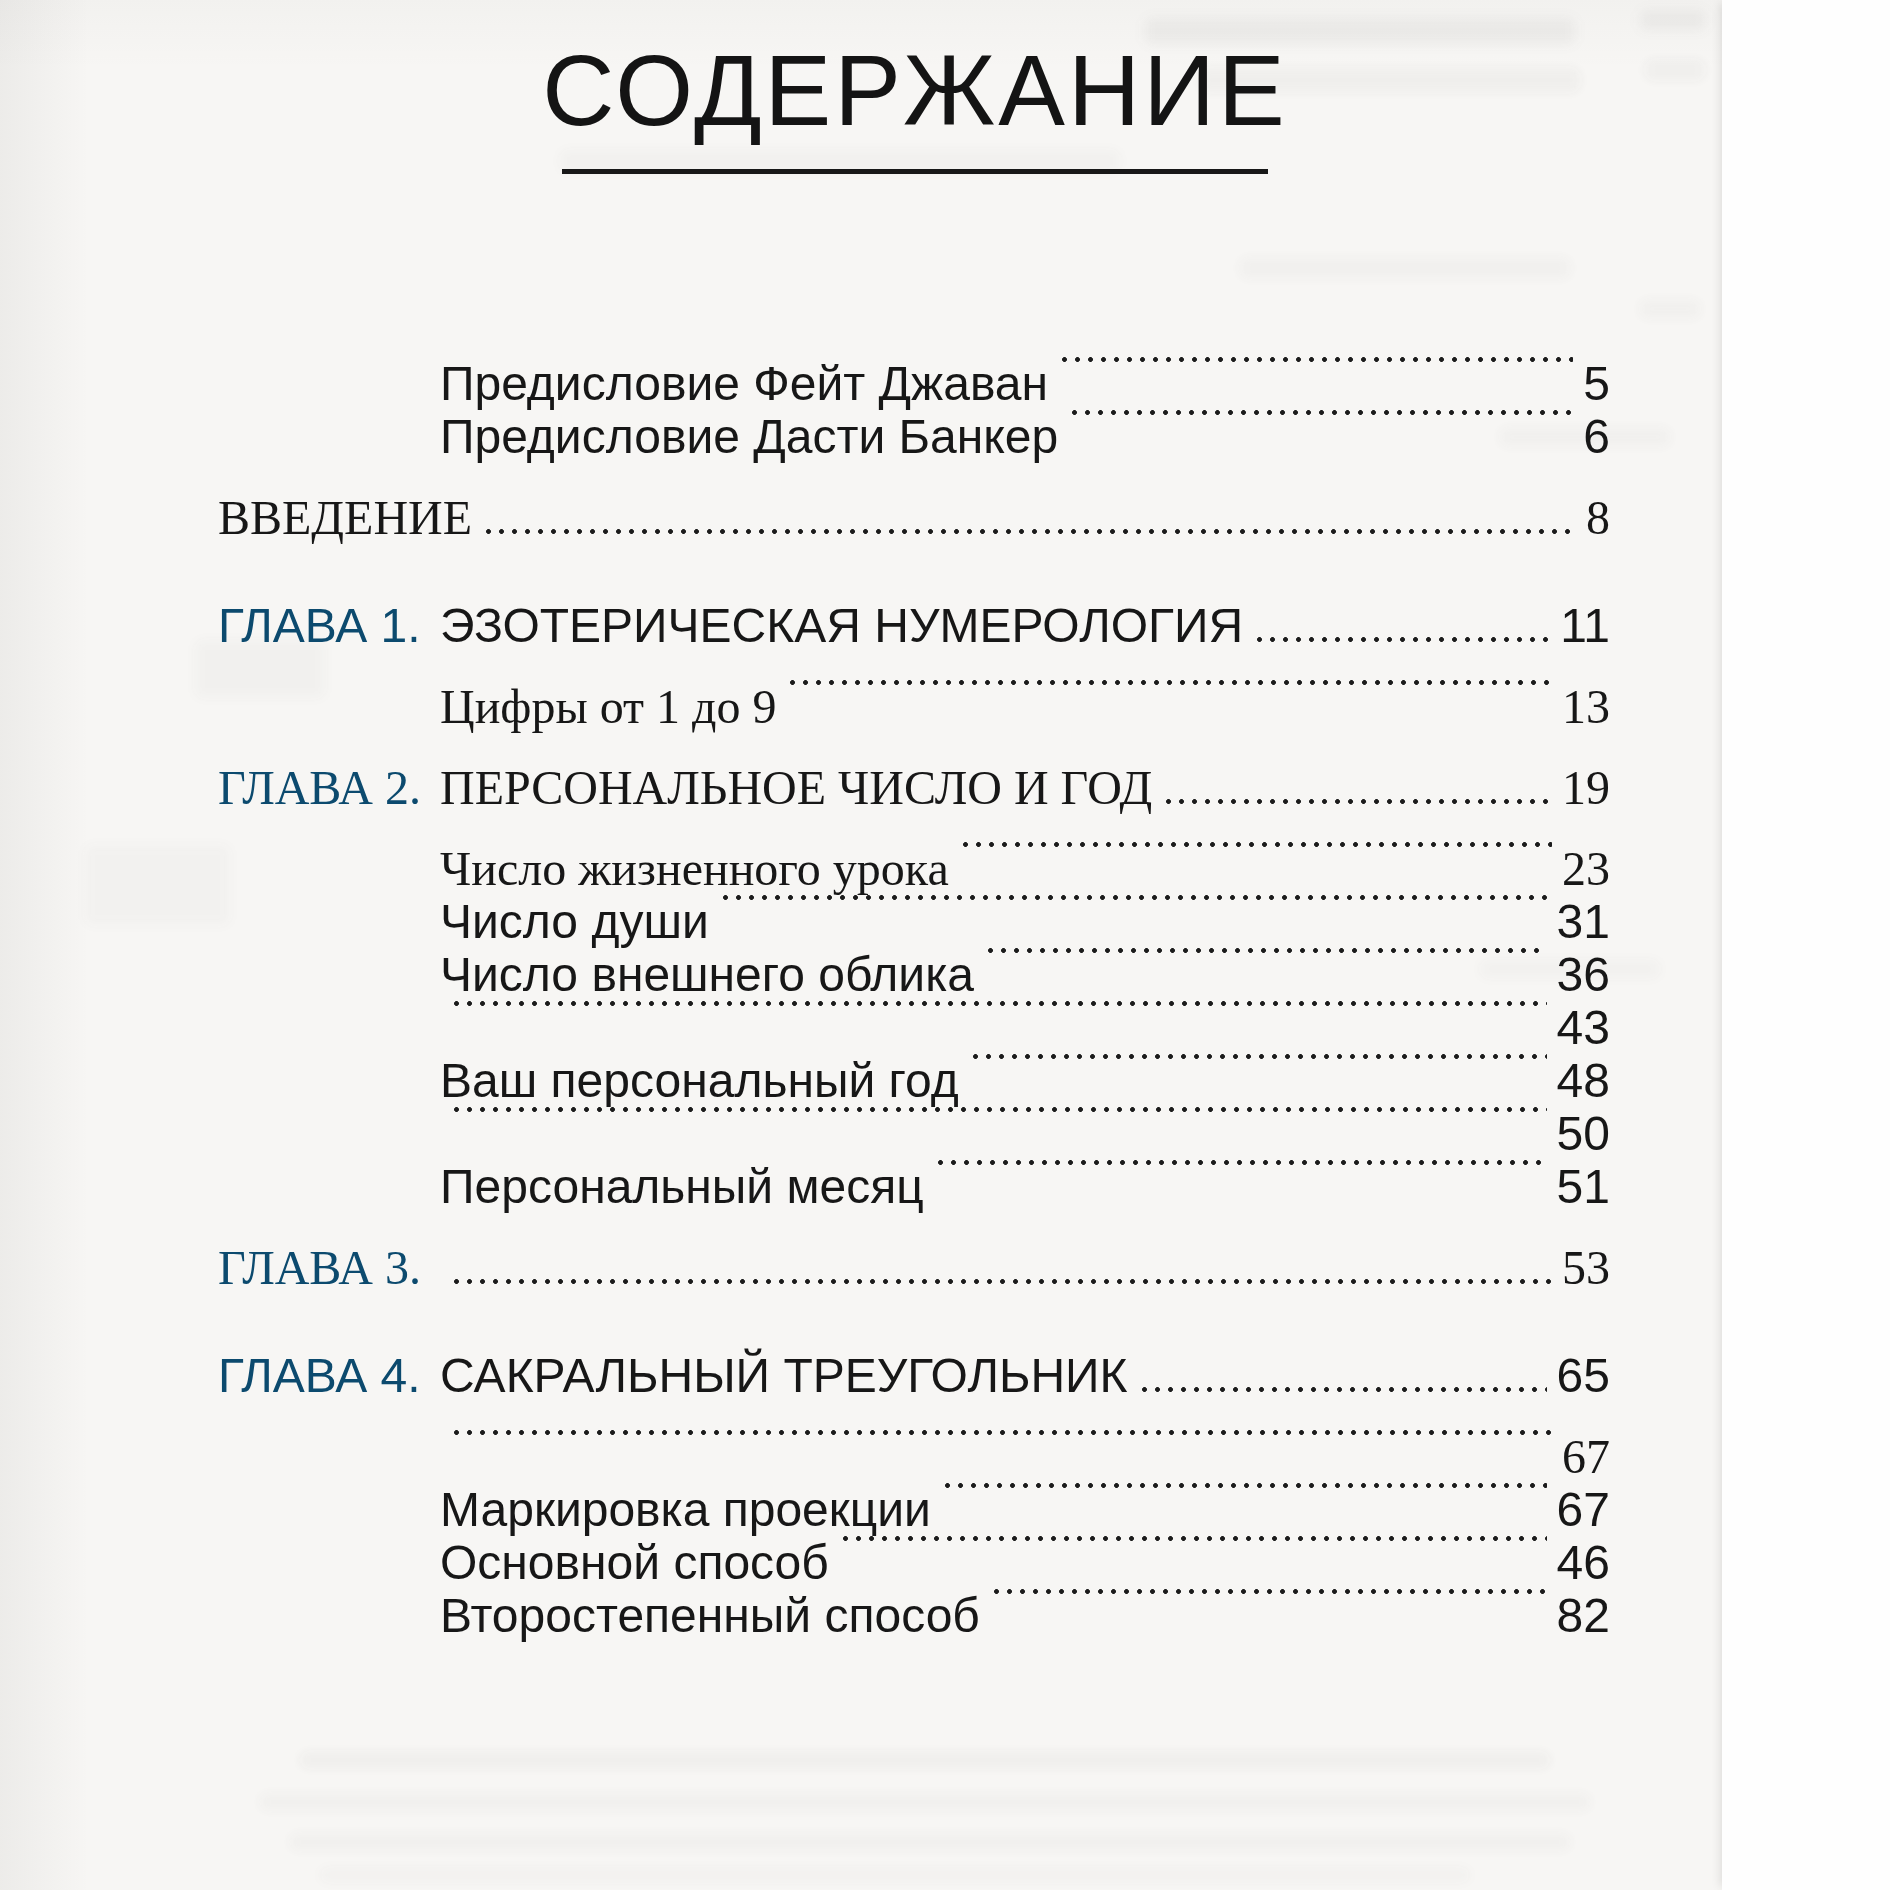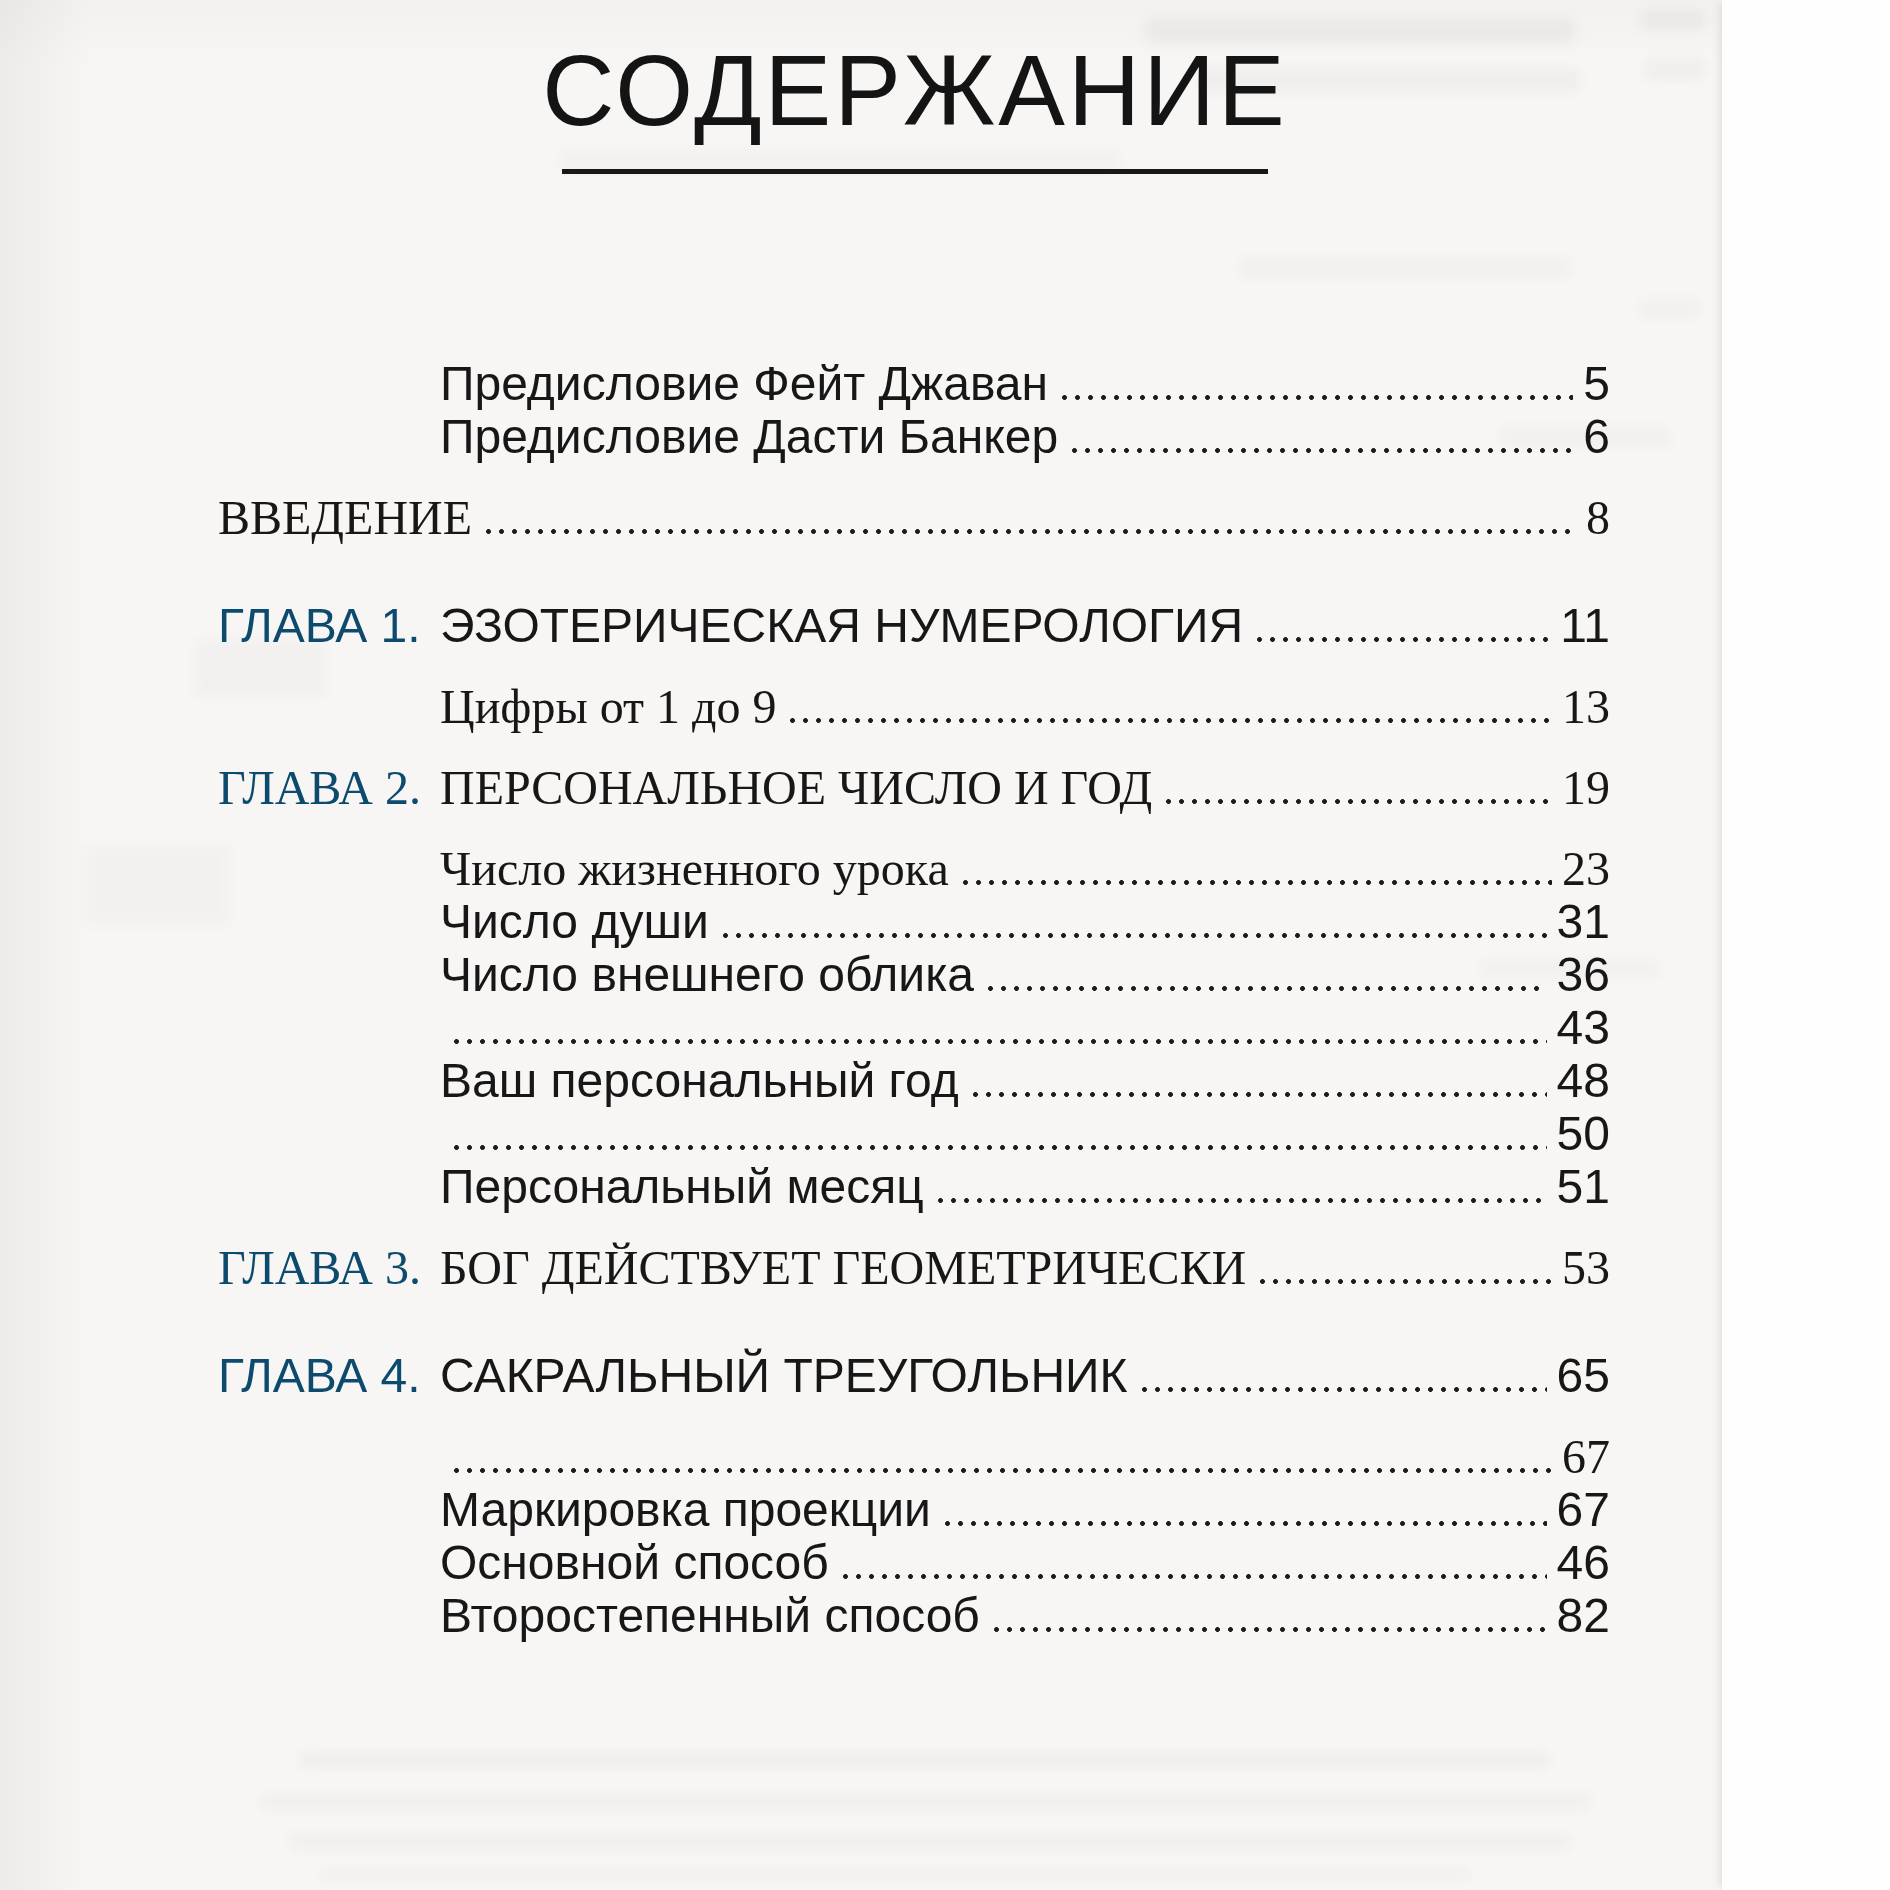--- a/index.html
+++ b/index.html
@@ -27,21 +27,21 @@
   }
   .title-underline { width: 706px; height: 5px; background: #181818; margin: 16px auto 0; }
 
   .toc { position: absolute; left: 218px; right: 280px; top: 357px; }
   .row {
     display: flex; align-items: baseline;
     font-size: 48px; line-height: 53px; white-space: nowrap;
   }
   .gap-md { margin-top: 28px; font-family: Liberation Serif, serif; }
   .gap-lg { margin-top: 55px; }
-  .row.indented { padding-left: 222px; }
+  .row.indented { padding-left: 222px; align-items: flex-end; }
   .label { flex: 0 0 222px; color: #0c4a6e; }
   .entry-title { flex: 0 0 auto; color: #171717; }
   .leader {
     flex: 1 1 auto; align-self: baseline; height: 5px; min-width: 30px;
     margin: 0 10px -1px 14px;
     background-image: radial-gradient(circle at 2.5px 2.5px, #1c1c1c 2.1px, rgba(0,0,0,0) 2.7px);
     background-size: 13px 5px; background-repeat: repeat-x; background-position: left bottom;
   }
   .num { flex: 0 0 auto; color: #171717; }
 
@@ -140,21 +140,20 @@
       <span class="leader"></span>
       <span class="num">50</span>
     </div>
     <div class="row indented">
       <span class="entry-title">Персональный месяц</span>
       <span class="leader"></span>
       <span class="num">51</span>
     </div>
     <div class="row gap-md">
       <span class="label">ГЛАВА 3.</span>
-      <span class="entry-title">БОГ ДЕЙСТВУЕТ ГЕОМЕТРИЧЕСКИ</span>
       <span class="leader"></span>
       <span class="num">53</span>
     </div>
     <div class="row gap-lg">
       <span class="label">ГЛАВА 4.</span>
       <span class="entry-title">САКРАЛЬНЫЙ ТРЕУГОЛЬНИК</span>
       <span class="leader"></span>
       <span class="num">65</span>
     </div>
     <div class="row indented gap-md">

